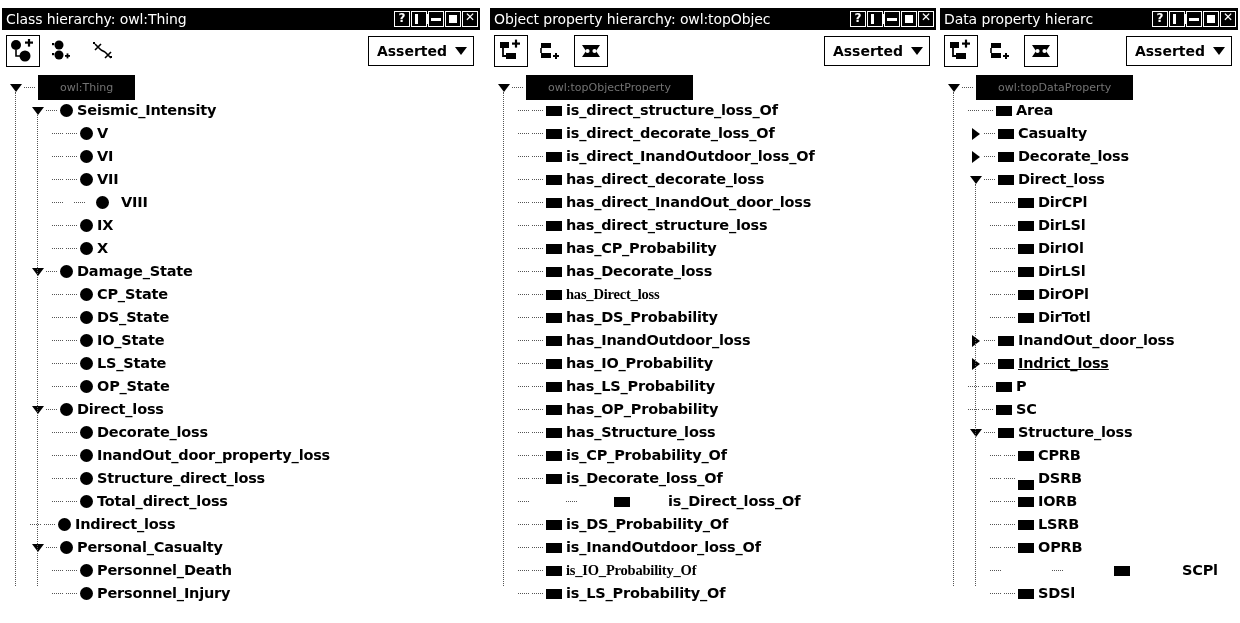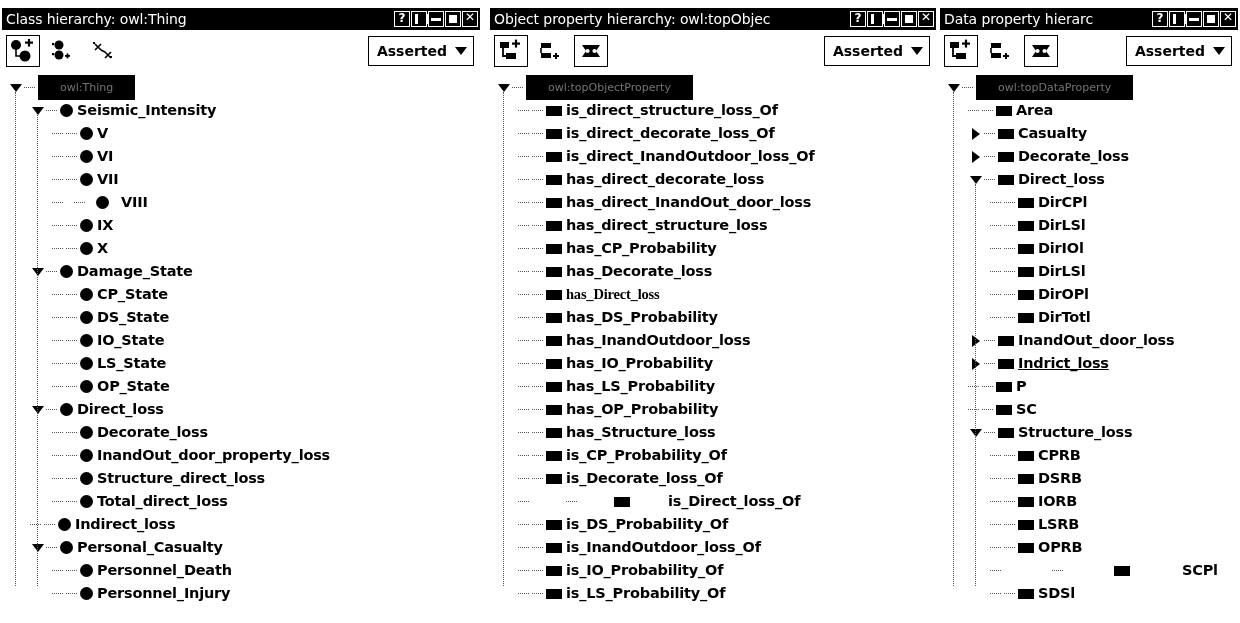--- a/index.html
+++ b/index.html
@@ -612,21 +612,21 @@
           <span class="elbow"></span>
           <span class="node-icon icon-prop"></span>
           <span class="node-label">is_DS_Probability_Of</span>
         </div>
         <div class="tree-row" style="padding-left: 30px;">
           <span class="elbow"></span>
           <span class="elbow"></span>
           <span class="node-icon icon-prop"></span>
           <span class="node-label">is_InandOutdoor_loss_Of</span>
         </div>
-        <div class="tree-row" style="padding-left: 30px;">
+        <div class="tree-row" style="padding-left: 30px; font-family: Liberation Serif, serif;">
           <span class="elbow"></span>
           <span class="elbow"></span>
           <span class="node-icon icon-prop"></span>
           <span class="node-label">is_IO_Probability_Of</span>
         </div>
         <div class="tree-row" style="padding-left: 30px;">
           <span class="elbow"></span>
           <span class="elbow"></span>
           <span class="node-icon icon-prop"></span>
           <span class="node-label">is_LS_Probability_Of</span>
@@ -781,21 +781,21 @@
           <span class="elbow"></span>
           <span class="node-icon icon-prop"></span>
           <span class="node-label">Structure_loss</span>
         </div>
         <div class="tree-row" style="padding-left: 52px;">
           <span class="elbow"></span>
           <span class="elbow"></span>
           <span class="node-icon icon-prop"></span>
           <span class="node-label">CPRB</span>
         </div>
-        <div class="tree-row" style="padding-left: 52px;">
+        <div class="tree-row" style="padding-left: 52px; align-items: flex-end;">
           <span class="elbow"></span>
           <span class="elbow"></span>
           <span class="node-icon icon-prop"></span>
           <span class="node-label">DSRB</span>
         </div>
         <div class="tree-row" style="padding-left: 52px;">
           <span class="elbow"></span>
           <span class="elbow"></span>
           <span class="node-icon icon-prop"></span>
           <span class="node-label">IORB</span>

